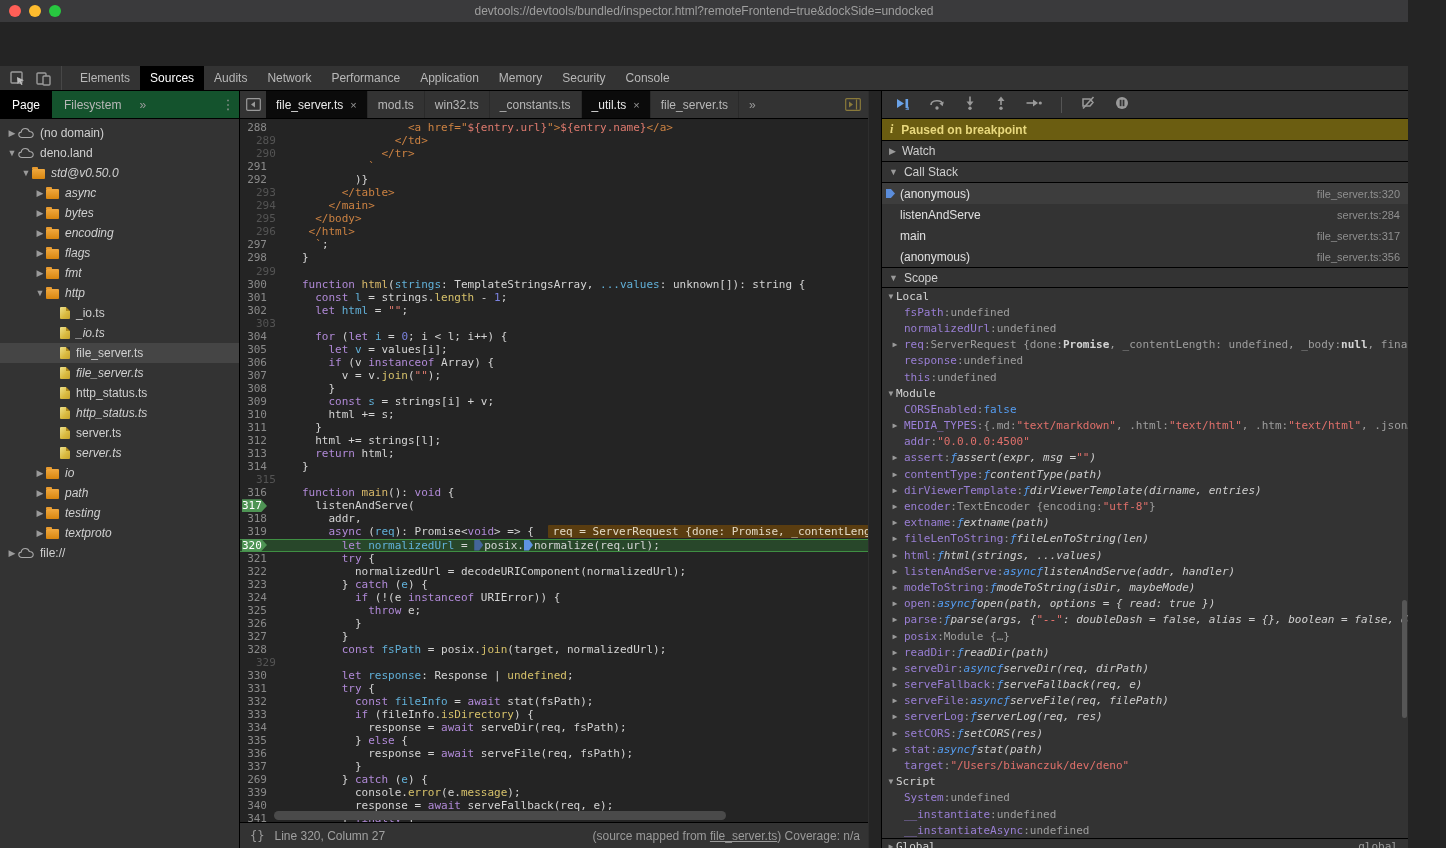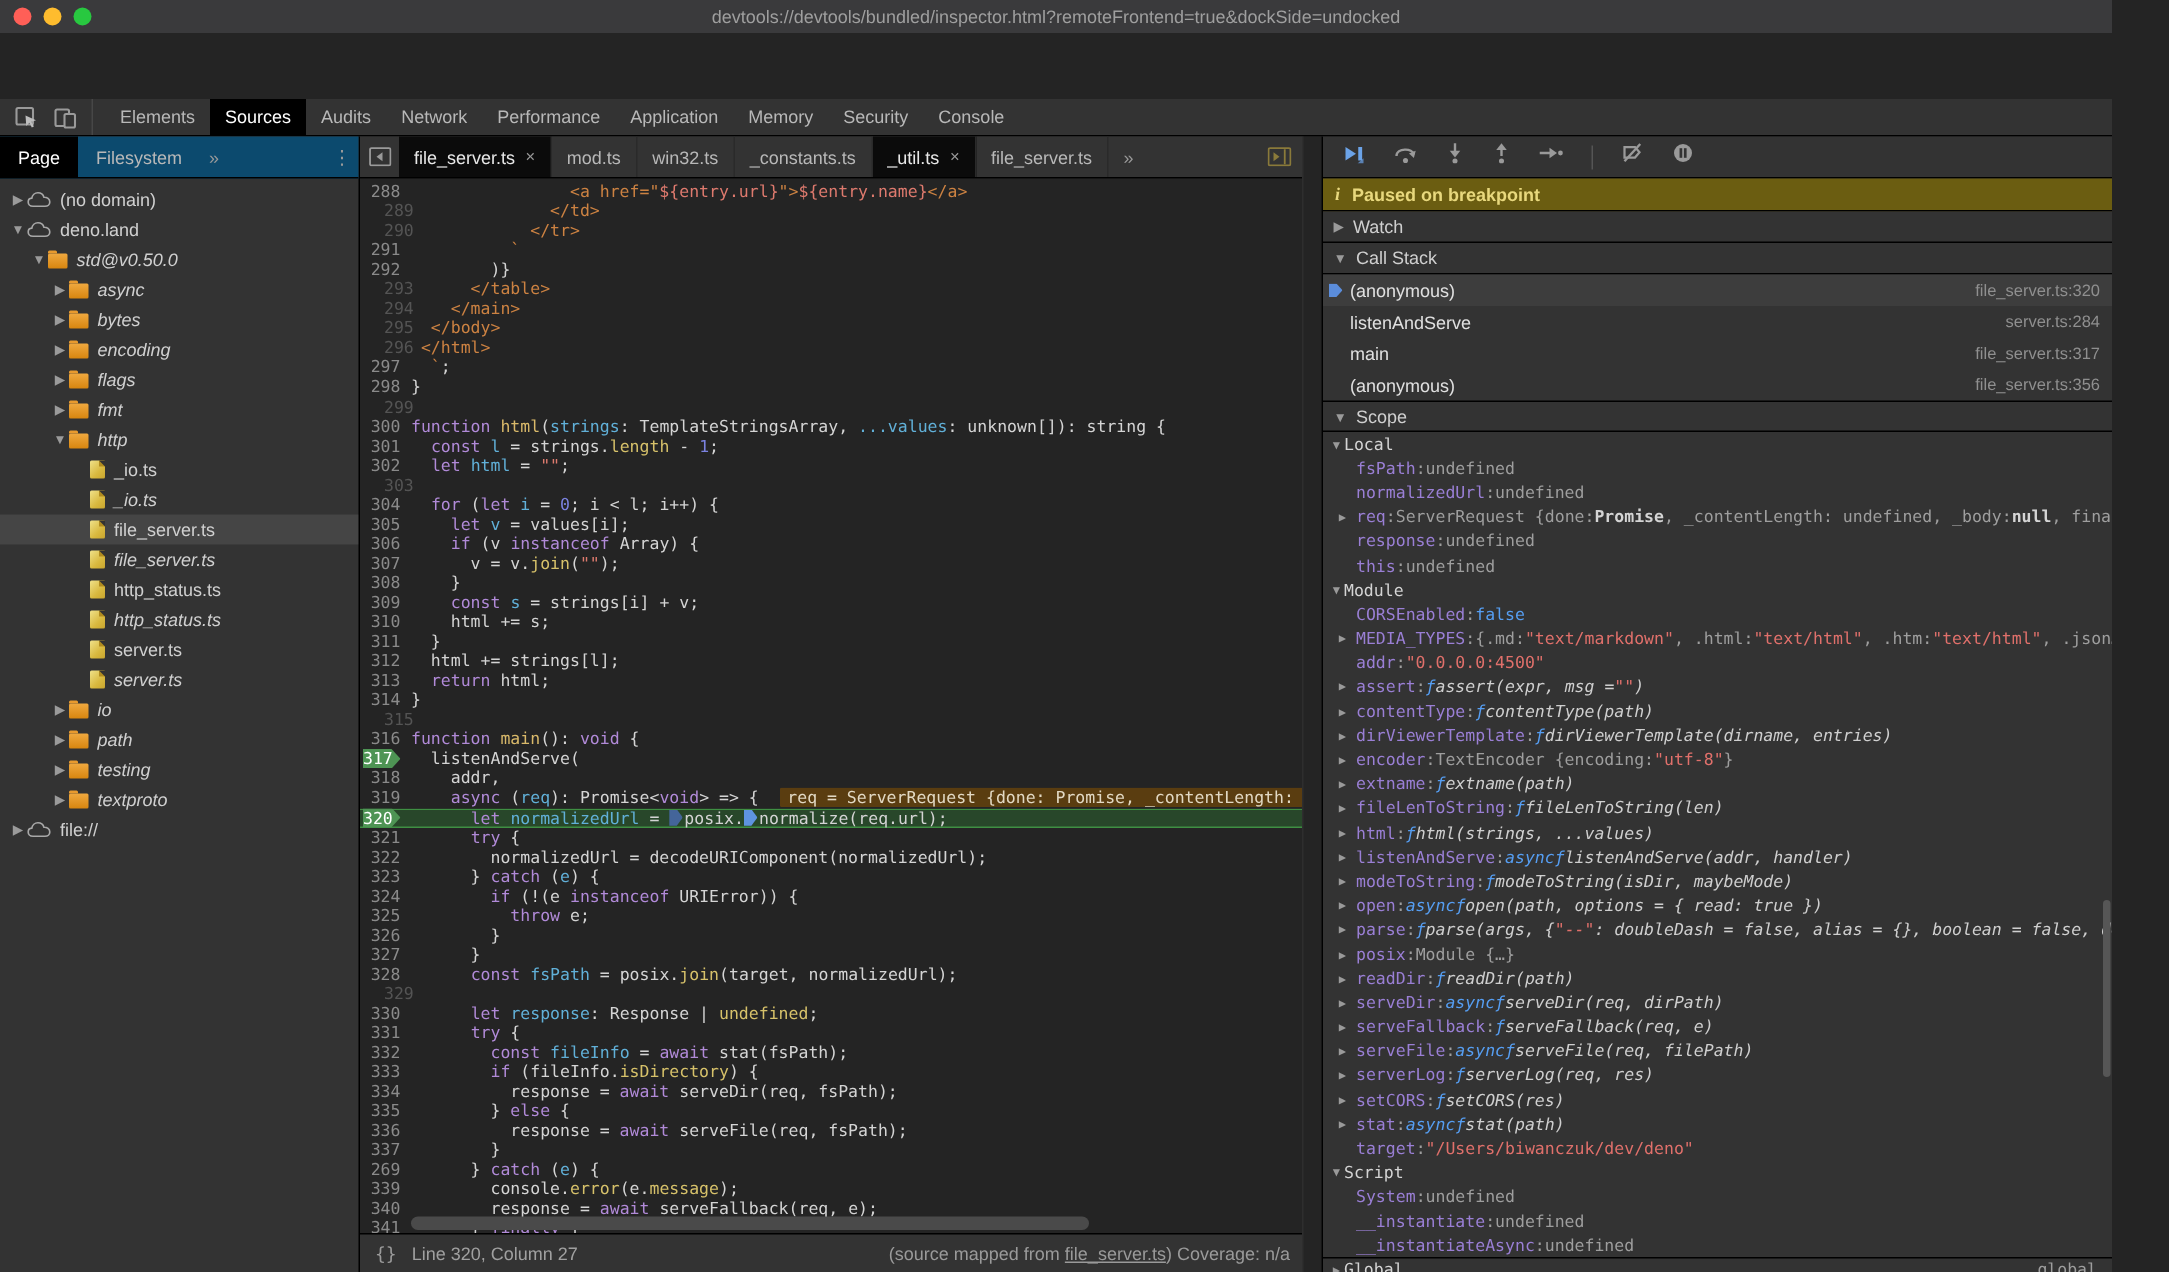--- a/index.html
+++ b/index.html
@@ -20,21 +20,21 @@
   .tool-icons svg { display:block; }
   .main-tabs { display:flex; align-items:stretch; margin-left:8px; }
   .main-tab { padding:0 10px; display:flex; align-items:center; color:#b8b8b8; font-size:12px; cursor:default; }
   .main-tab.selected { background:#000; color:#fff; }
 
   
   .cols { flex:1; display:flex; min-height:0; }
 
   
   .sidebar { width:240px; flex:none; background:#333; border-right:1px solid #000; display:flex; flex-direction:column; }
-  .side-head { height:28px; flex:none; border-bottom:1px solid #000; display:flex; align-items:stretch; background:#0c4a6e; }
+  .side-head { height:28px; flex:none; border-bottom:1px solid #000; display:flex; align-items:stretch; background:#14532d; }
   .side-tab { padding:0 12px; display:flex; align-items:center; font-size:12px; color:#b8b8b8; }
   .side-tab.selected { background:#000; color:#fff; }
   .side-tab.chev { padding:0 6px; color:#9a9a9a; }
   .side-head .spacer { flex:1; }
   .kebab { width:22px; display:flex; align-items:center; justify-content:center; color:#9a9a9a; font-size:13px; letter-spacing:0; }
   .tree { flex:1; overflow:hidden; padding-top:4px; }
   .tree-row { height:20px; display:flex; align-items:center; font-size:12px; color:#d0d0d0; white-space:nowrap; }
   .tree-row.selected { background:#454545; }
   .tree-row.italic .lbl { font-style:italic; }
   .tw { width:12px; flex:none; text-align:center; color:#9a9a9a; font-size:9px; }
@@ -52,21 +52,21 @@
   .nav-toggle { width:26px; display:flex; align-items:center; justify-content:center; flex:none; }
   .etab { padding:0 10px; display:flex; align-items:center; gap:7px; font-size:12px; color:#b8b8b8; border-right:1px solid #2a2a2a; }
   .etab.dark { background:#0b0b0b; color:#e8e8e8; }
   .etab .x { color:#9a9a9a; font-size:11px; }
   .etab-strip .flexfill { flex:1; }
   .dbg-toggle { width:30px; display:flex; align-items:center; justify-content:center; flex:none; }
 
   
   .code-wrap { flex:1; position:relative; overflow:hidden; font-family:"DejaVu Sans Mono", monospace; font-size:11px; }
   .code-lines { position:absolute; inset:2px 0 0 0; }
-  .crow { height:13.05px; line-height:13.05px; display:flex; white-space:pre; overflow:hidden; position:relative; }
+  .crow { height:13.05px; line-height:13.05px; display:flex; white-space:pre; overflow:hidden; position:relative;gap:28px; }
   .gut { width:34px; flex:none; text-align:right; padding-right:7px; color:#8a8a8a; }
   .gut.dim { color:#545454;padding-left:16px; }
   .gut .bp { display:block; margin-left:2px; color:#fff; background:#4e9454; clip-path:polygon(0 0,calc(100% - 6px) 0,100% 50%,calc(100% - 6px) 100%,0 100%); padding-right:6px; text-align:right; }
   .ctext { flex:1; color:#d4d4d4; overflow:hidden; }
   .crow.exec { background:#28472a; box-shadow:inset 0 1px 0 #3f8f43, inset 0 -1px 0 #3f8f43; }
   .tk-k{color:#b18ad8} .tk-p{color:#d4d4d4} .tk-d{color:#61b0d8} .tk-f{color:#d9b96a}
   .tk-s{color:#de7a6e} .tk-n{color:#7b82e0} .tk-y{color:#d6c16a} .tk-m{color:#cc8242}
   .mk { display:inline-block; width:9px; height:11px; vertical-align:-2px; margin-right:1px;
         clip-path:polygon(0 0,55% 0,100% 50%,55% 100%,0 100%); }
   .mk1{background:#44659a} .mk2{background:#5e93e0}

